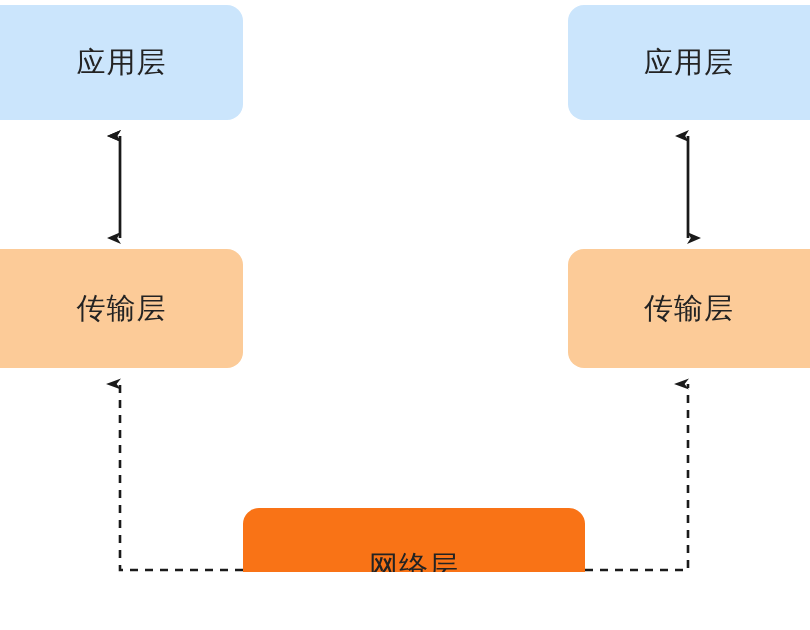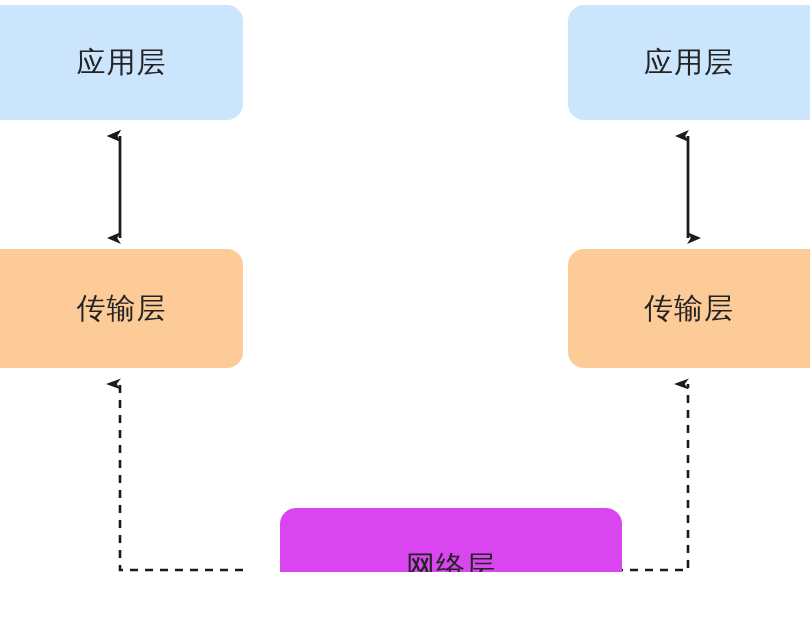--- a/index.html
+++ b/index.html
@@ -93,17 +93,17 @@
   </div>
 
   <div class="node" id="node-transport-left" style="background: rgb(252, 203, 152); color: rgb(35, 35, 35);">
     <span class="node-label">传输层</span>
   </div>
 
   <div class="node" id="node-transport-right" style="background: rgb(252, 203, 152); color: rgb(35, 35, 35);">
     <span class="node-label">传输层</span>
   </div>
 
-  <div class="node" id="node-network" style="background: #d946ef; color: rgb(35, 35, 35); margin-left: 37px;">
+  <div class="node" id="node-network" style="background: #f97316; color: rgb(35, 35, 35);">
     <span class="node-label">网络层</span>
   </div>
 
 </div>
 
 </body></html>

